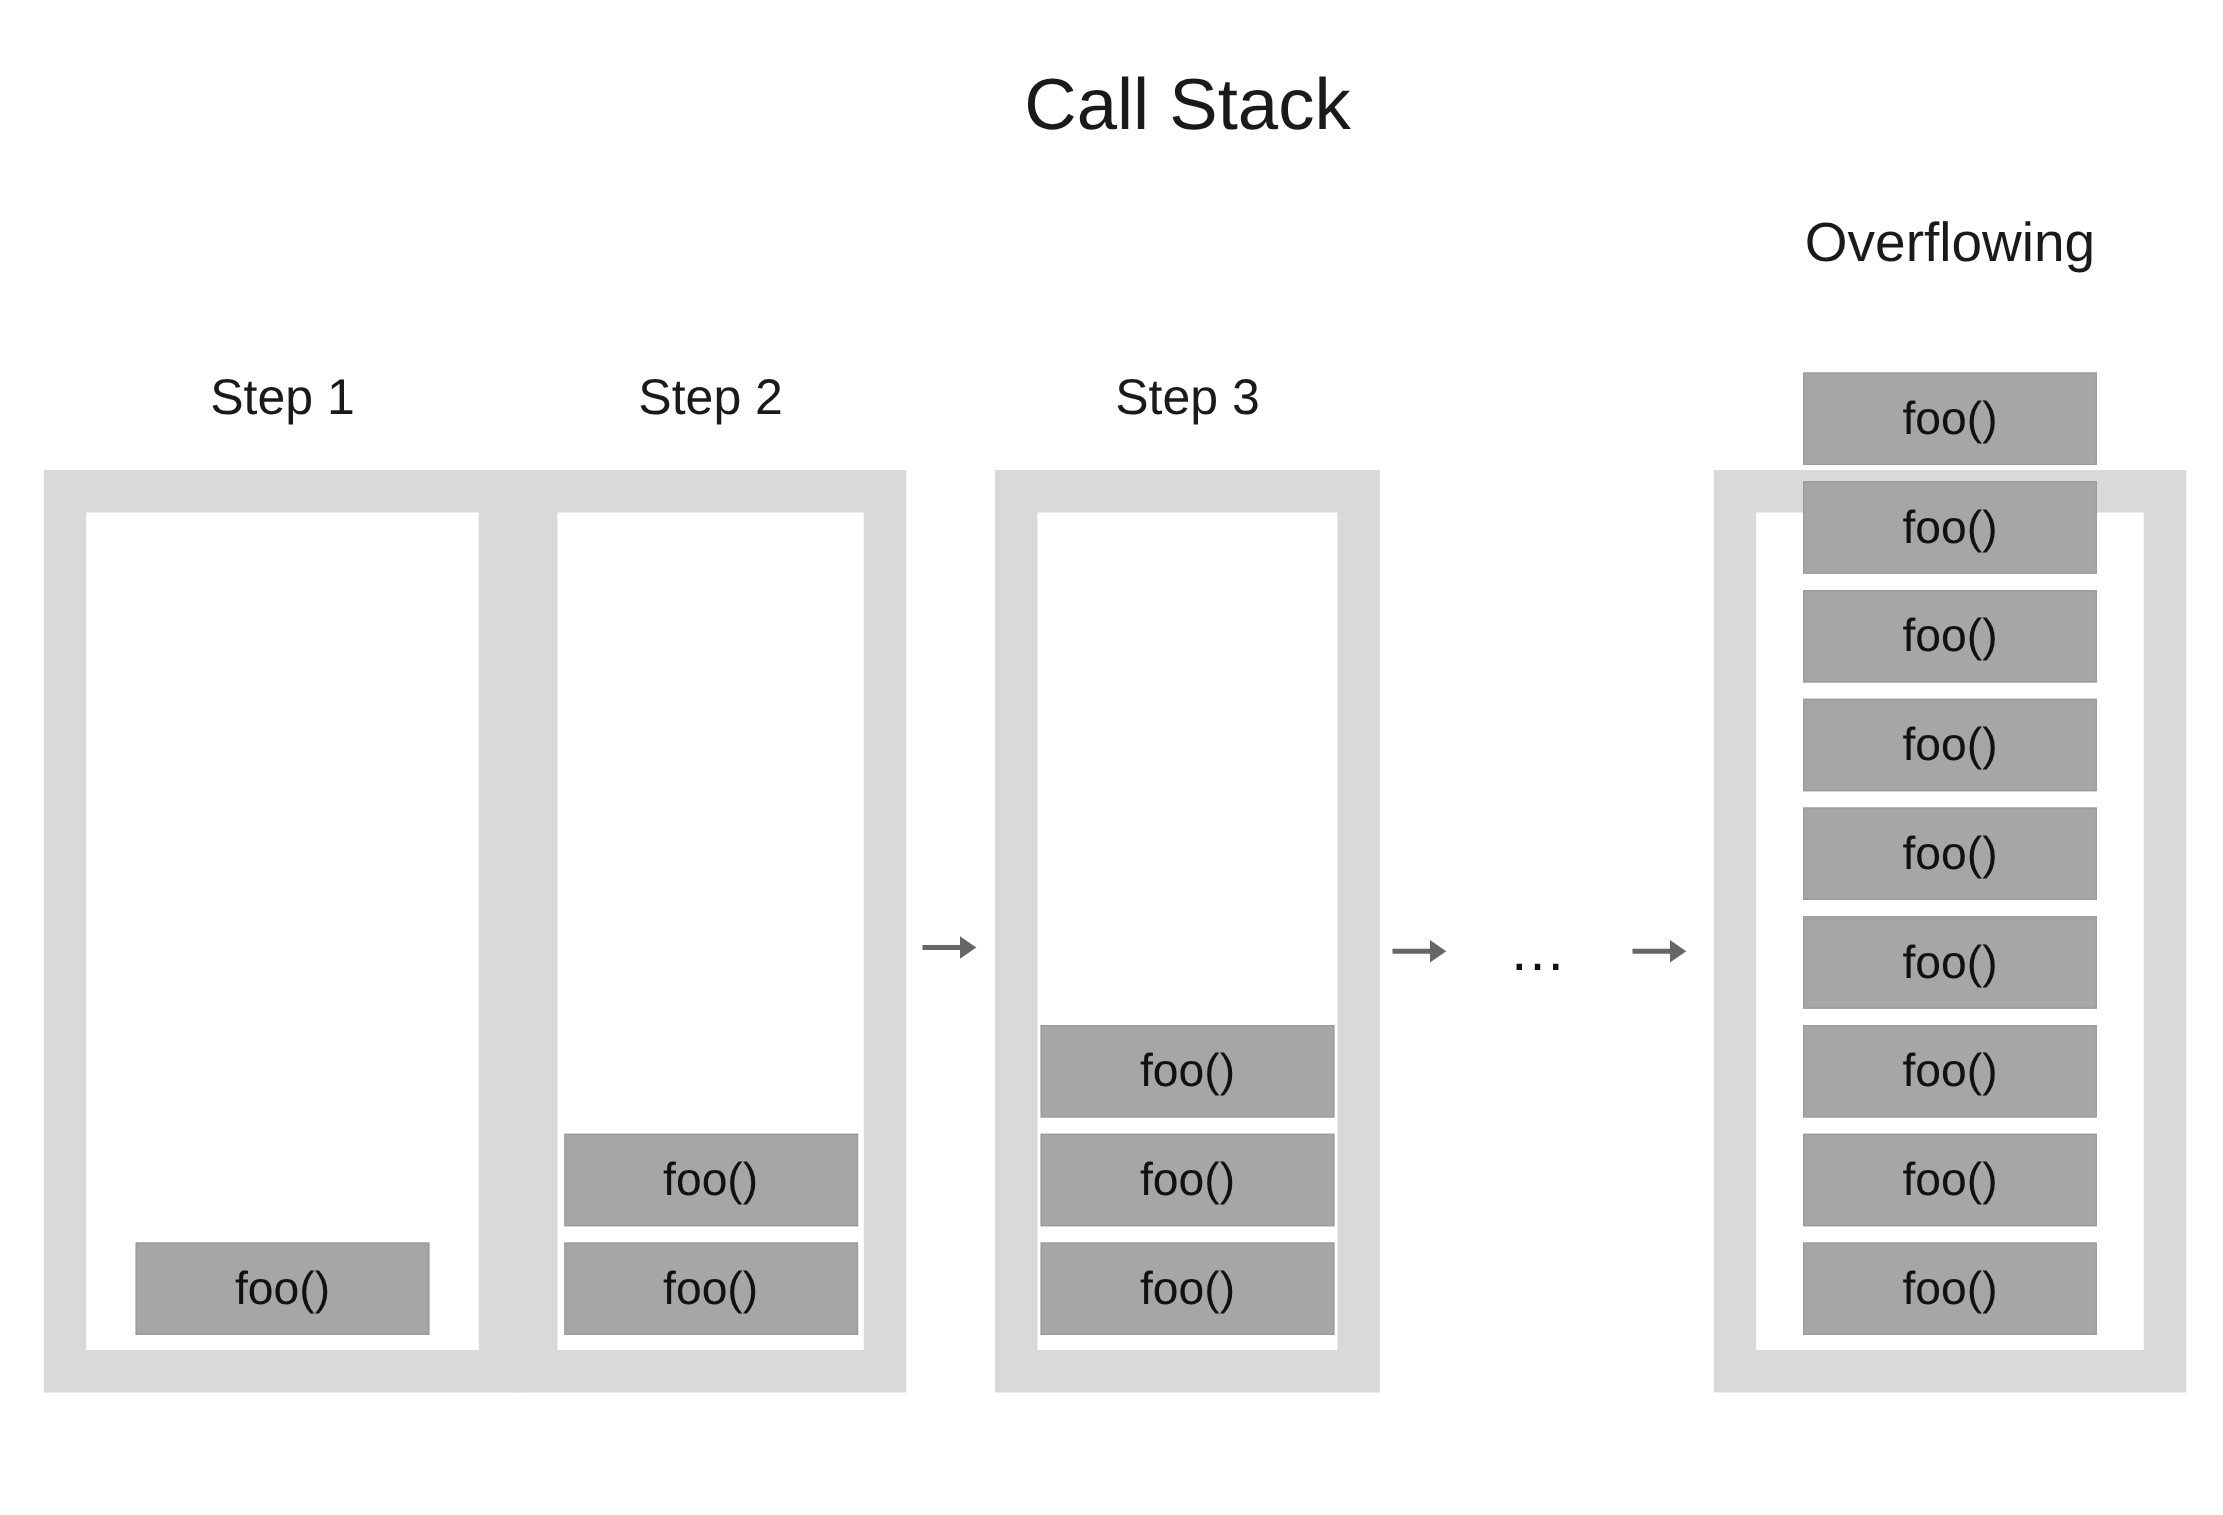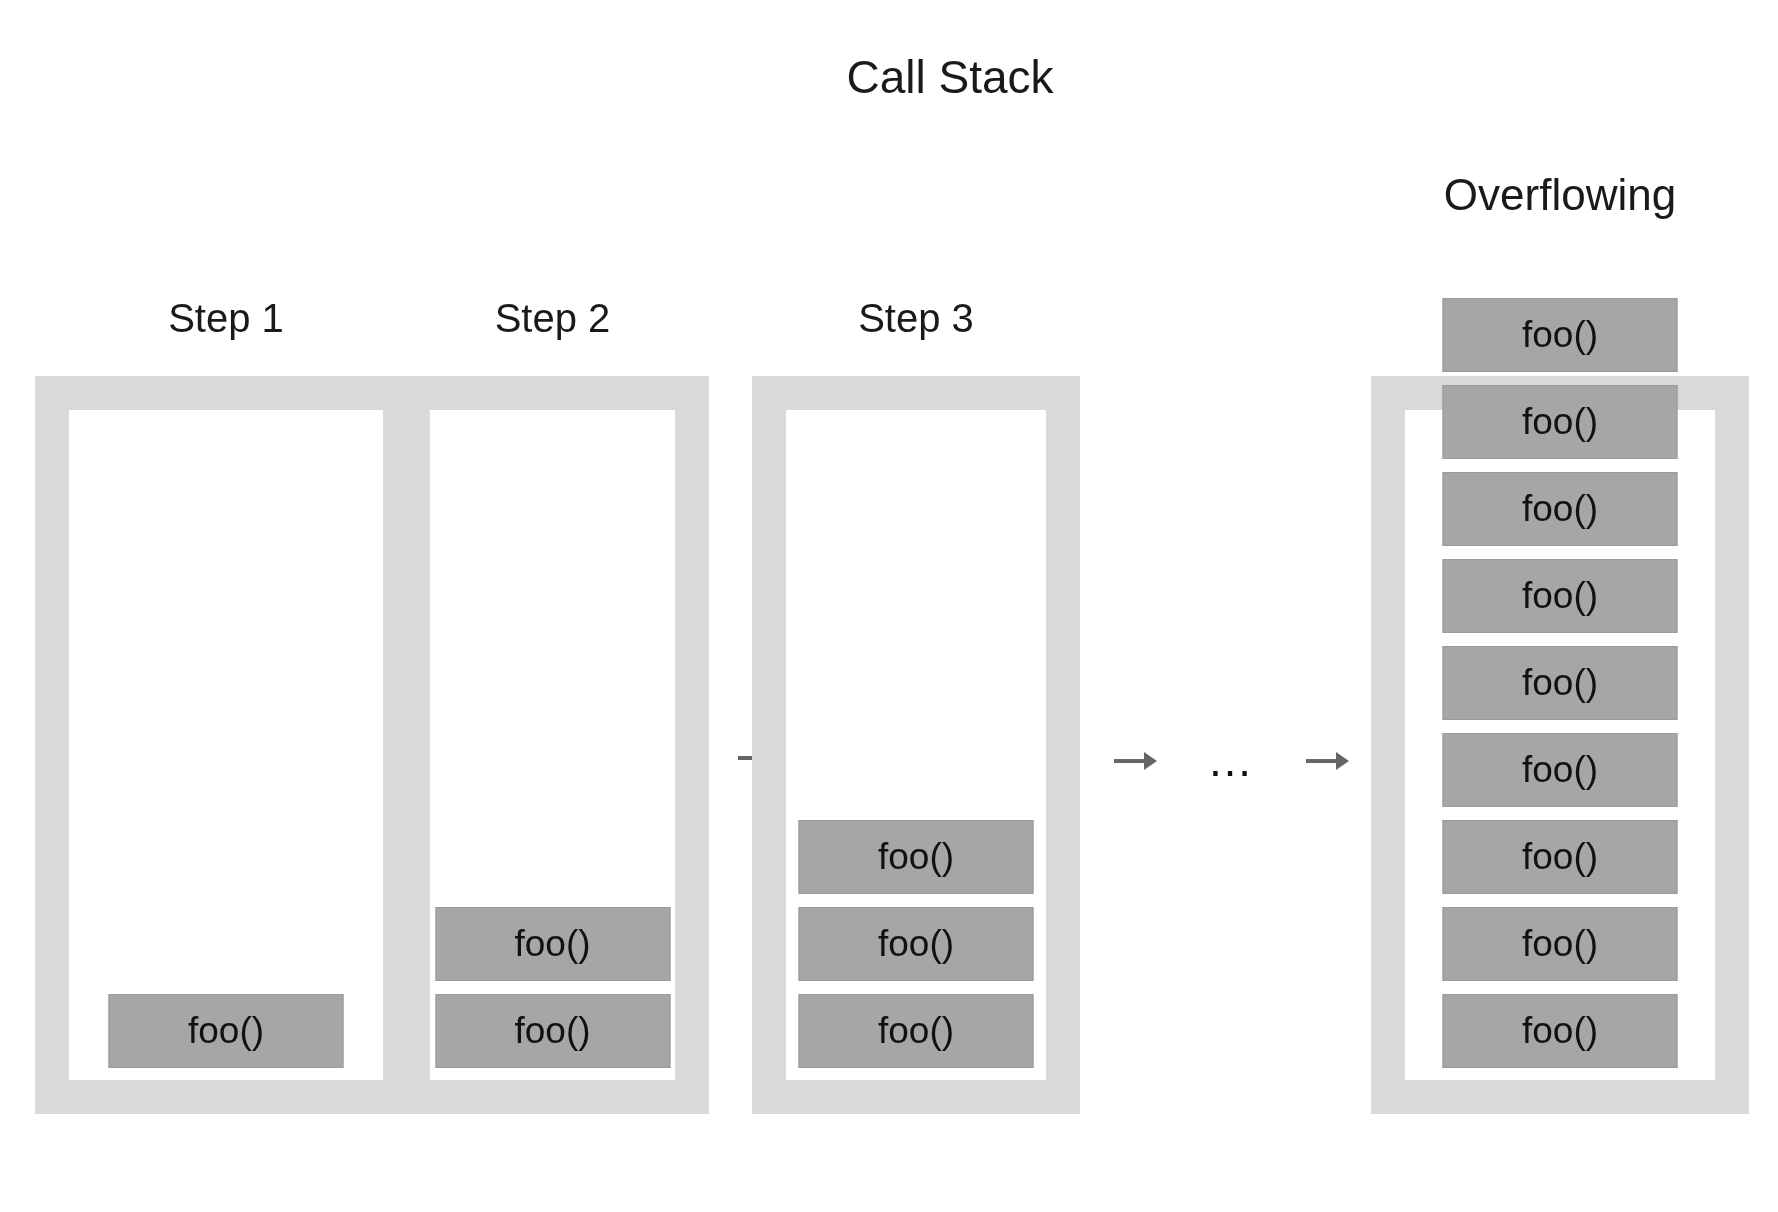--- a/index.html
+++ b/index.html
@@ -14,32 +14,32 @@
     background: #ffffff;
     overflow: hidden;
     font-family: "Liberation Sans", sans-serif;
     color: var(--text-color, #000);
   }
   .title {
     position: absolute;
     top: 50px;
     left: 950px;
     transform: translateX(-50%);
-    font-size: 46px;
+    font-size: 58px;
     white-space: nowrap;
     color: #1a1a1a;
   }
   .stack-col {
     position: absolute;
     top: 0;
     height: 1212px;
   }
   .col-0 { left: 35px;   width: 382px; }
-  .col-1 { left: 396px;  width: 313px; }
-  .col-2 { left: 752px;  width: 308px; padding-left: 20px; }
+  .col-1 { left: 412px;  width: 313px; }
+  .col-2 { left: 796px;  width: 308px; }
   .col-3 { left: 1371px; width: 378px; }
 
   .stack-label {
     position: absolute;
     top: 296px;
     left: 0;
     width: 100%;
     text-align: center;
     font-size: 40px;
     white-space: nowrap;

